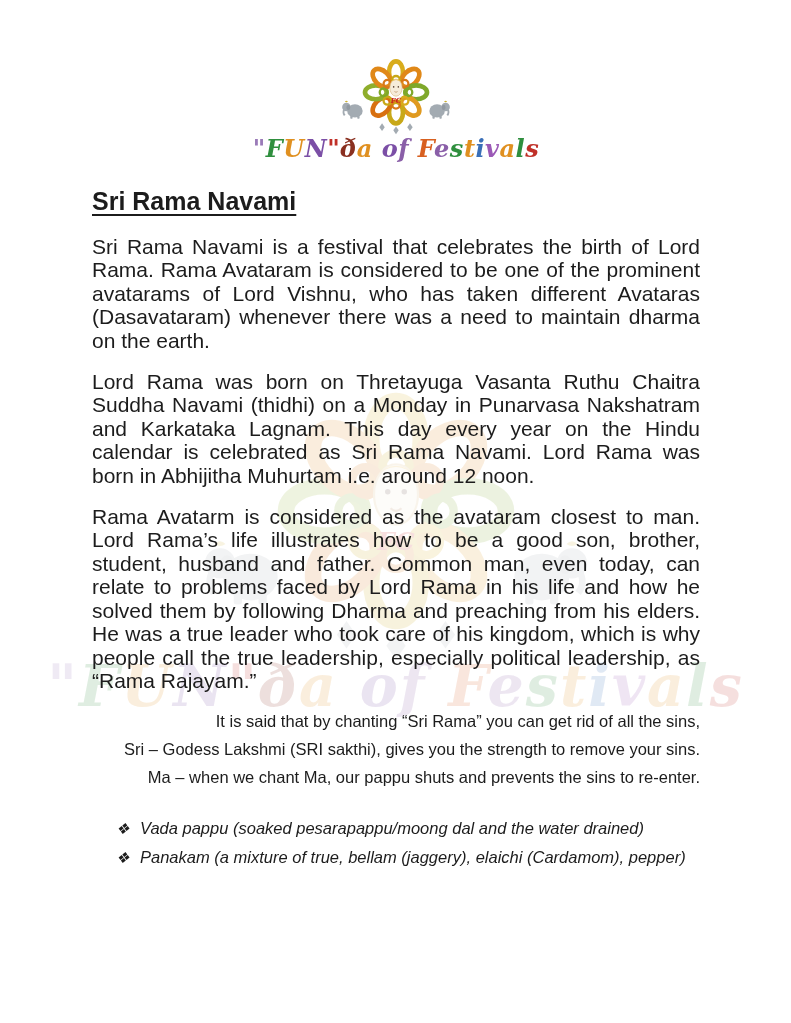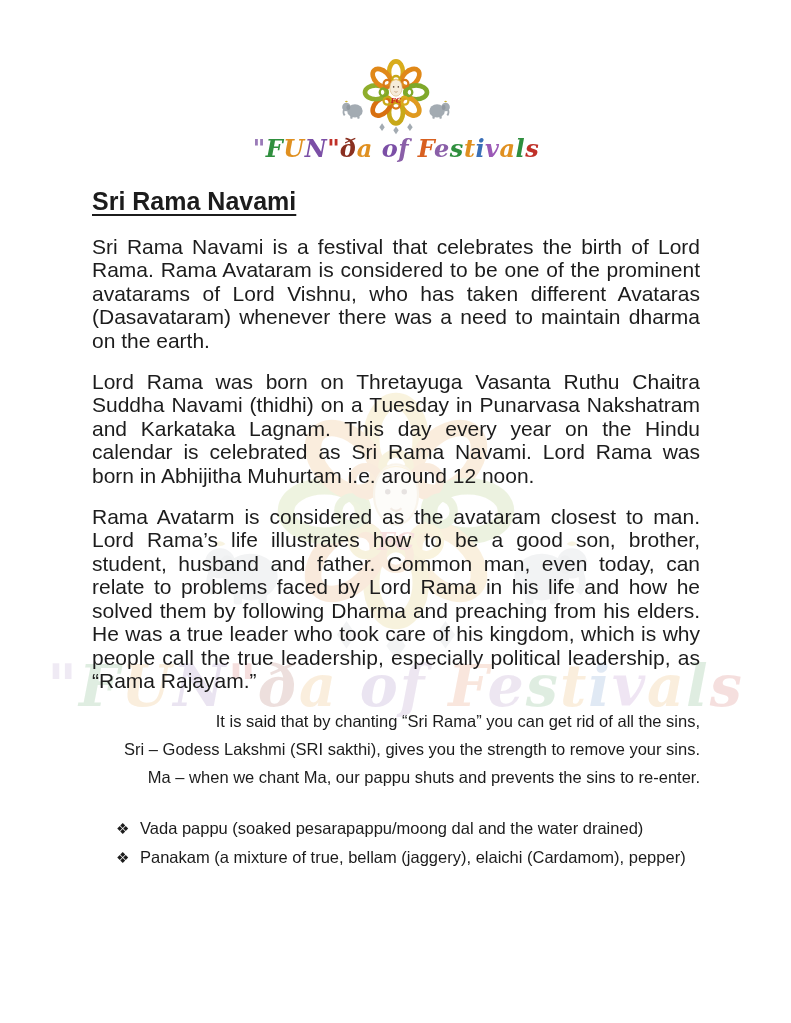--- a/index.html
+++ b/index.html
@@ -46,21 +46,21 @@
   }
   .body-para {
     margin:18px 0 0;
     font-size:21px; line-height:23.4px;
     text-align:justify;
   }
   .chant { margin-top:18px; font-size:16.5px; }
   .chant .chant-line { line-height:23.4px; margin-top:4.6px;text-align:right; }
   .chant .chant-line:first-child { margin-top:0; }
   .sec-heading.prasadam { margin-top:24px; }
-  .prasadam-list { list-style:none; margin:24px 0 12px; padding:0 0 0 24px; font-size:16.5px; }
+  .prasadam-list { list-style:none; margin:24px 0 12px; padding:0 0 0 24px; font-size:16.5px;font-style:italic; }
   .prasadam-list li { line-height:29px; }
   .prasadam-list .bullet { display:inline-block; width:24px; font-size:15px; }
 </style>
 </head>
 <body>
 
 <svg width="0" height="0" style="position:absolute" aria-hidden="true">
   <defs>
     <symbol id="mandala" viewBox="0 0 160 120">
 
@@ -156,21 +156,21 @@
         <use href="#mandala"></use>
       </svg>
       <div class="wordmark"><span style="color: rgb(154, 122, 184);">"</span><span style="color: rgb(47, 143, 62);">F</span><span style="color: rgb(224, 144, 32);">U</span><span style="color: rgb(123, 79, 166);">N</span><span style="color: rgb(192, 48, 40);">"</span><span style="color: rgb(138, 48, 32);">ð</span><span style="color: rgb(224, 144, 32);">a</span><span> </span><span style="color: rgb(123, 79, 166);">o</span><span style="color: rgb(138, 95, 168);">f</span><span> </span><span style="color: rgb(216, 96, 32);">F</span><span style="color: rgb(138, 95, 168);">e</span><span style="color: rgb(47, 143, 62);">s</span><span style="color: rgb(224, 144, 32);">t</span><span style="color: rgb(58, 111, 184);">i</span><span style="color: rgb(155, 89, 182);">v</span><span style="color: rgb(224, 144, 32);">a</span><span style="color: rgb(47, 143, 62);">l</span><span style="color: rgb(192, 48, 40);">s</span></div>
     </div>
 
     <h1 class="doc-title">Sri Rama Navami</h1>
 
 
     <p class="body-para">Sri Rama Navami is a festival that celebrates the birth of Lord Rama. Rama Avataram is considered to be one of the prominent avatarams of Lord Vishnu, who has taken different Avataras (Dasavataram) whenever there was a need to maintain dharma on the earth.</p>
 
-    <p class="body-para">Lord Rama was born on Thretayuga Vasanta Ruthu Chaitra Suddha Navami (thidhi) on a Tuesday in Punarvasa Nakshatram and Karkataka Lagnam. This day every year on the Hindu calendar is celebrated as Sri Rama Navami. Lord Rama was born in Abhijitha Muhurtam i.e. around 12 noon.</p>
+    <p class="body-para">Lord Rama was born on Thretayuga Vasanta Ruthu Chaitra Suddha Navami (thidhi) on a Monday in Punarvasa Nakshatram and Karkataka Lagnam. This day every year on the Hindu calendar is celebrated as Sri Rama Navami. Lord Rama was born in Abhijitha Muhurtam i.e. around 12 noon.</p>
 
     <p class="body-para">Rama Avatarm is considered as the avataram closest to man. Lord Rama’s life illustrates how to be a good son, brother, student, husband and father. Common man, even today, can relate to problems faced by Lord Rama in his life and how he solved them by following Dharma and preaching from his elders. He was a true leader who took care of his kingdom, which is why people call the true leadership, especially political leadership, as “Rama Rajayam.”</p>
 
     <div class="chant">
       <div class="chant-line">It is said that by chanting “Sri Rama” you can get rid of all the sins,</div>
       <div class="chant-line">Sri – Godess Lakshmi (SRI sakthi), gives you the strength to remove your sins.</div>
       <div class="chant-line">Ma – when we chant Ma, our pappu shuts and prevents the sins to re-enter.</div>
     </div>
 
 

